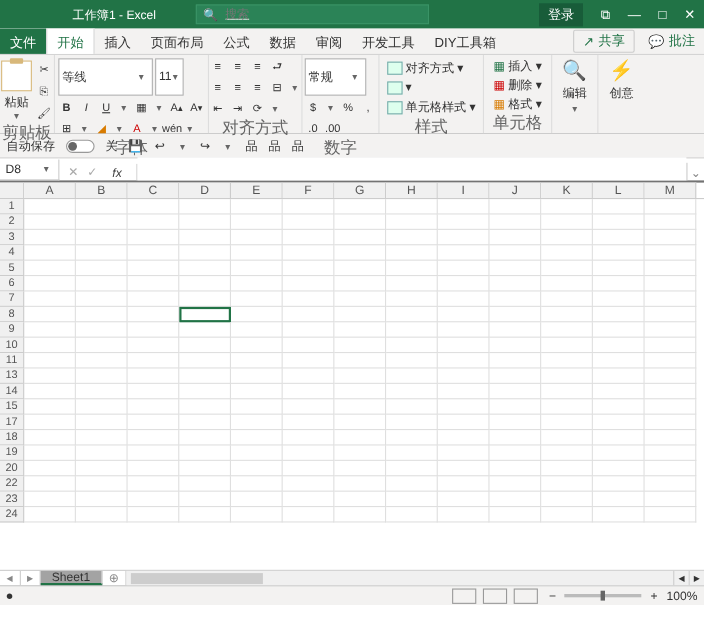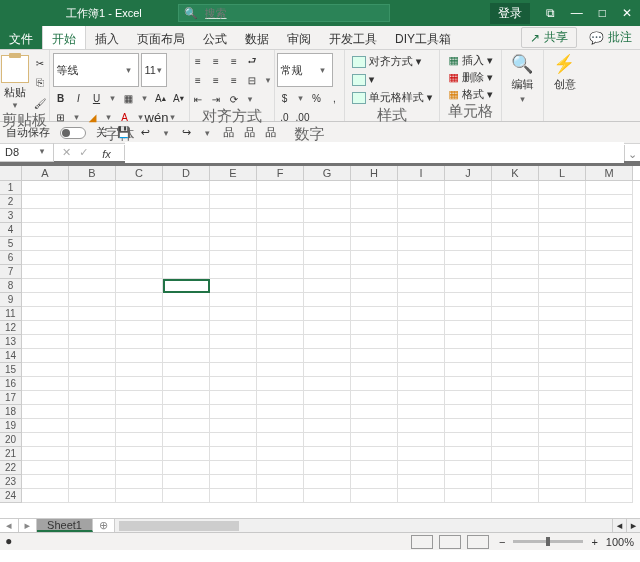--- a/index.html
+++ b/index.html
@@ -51,21 +51,21 @@
 
 
 .cbtn { display: flex; align-items: center; gap: 3px; font-size: 11px; }
 
 
 .qat { height: 22px; background: #f3f2f1; display: flex; align-items: center; padding: 0 6px; gap: 10px; border-bottom: 1px solid #d4d4d4; font-size: 11px; }
 .toggle { width: 26px; height: 12px; border: 1px solid #999; border-radius: 6px; position: relative; background: #fff; }
 .toggle::after { content:""; position:absolute; left:1px; top:1px; width:8px; height:8px; border-radius:50%; background:#666; }
 
 
-.fbar { height: 22px; display: flex; align-items: center; border-bottom: 5px solid #737373; }
+.fbar { height: 22px; display: flex; align-items: flex-end; border-bottom: 2px solid #737373; }
 .namebox { width: 54px; border: 1px solid #ccc; border-top:0; border-left:0; font-size: 11px; padding: 3px 5px; }
 .fbar .fx { width: 20px; text-align: center; font-style: italic; padding-top: 3px; color: #444; }
 .fbar .fxbtns { display: flex; align-items: center; gap: 8px; padding: 0 8px; color: #aaa; border-right: 1px solid #ccc; }
 .fbar .finput { flex: 1; border: 0; outline: 0; padding: 3px 5px; }
 .fbar .expand { width: 16px; text-align:center; padding-top:3px; border-left:1px solid #ccc; color:#888; }
 
 
 .grid { position: relative; }
 .colhdrs { display: flex; height: 15px; border-bottom: 1px solid #ccc; }
 .corner { width: 22px; border-right: 1px solid #ccc; background:#f0f0f0; }
@@ -175,21 +175,21 @@
         <span class="sq">A<sup>▴</sup></span>
         <span class="sq">A<sup>▾</sup></span>
       </div>
       <div class="rowbtns">
         <span class="sq">⊞</span>
             <span class="dd">▾</span>
         <span class="sq o">◢</span>
             <span class="dd">▾</span>
         <span class="sq r">A</span>
             <span class="dd">▾</span>
-        <span class="sq" style="font-size:13px">wén</span>
+        <span class="sq" style="font-size:10px">wén</span>
             <span class="dd">▾</span>
       </div>
     </div>
       </div>
     <div class="label">字体</div>
   </div>
 
   <div class="group" style="width:85px">
     <div class="body">
         <div class="col" style="gap:3px">
@@ -464,52 +464,52 @@
         <div class="cell"></div>
         <div class="cell"></div>
         <div class="cell"></div>
         <div class="cell"></div>
         <div class="cell"></div>
         <div class="cell"></div>
         <div class="cell"></div>
         <div class="cell"></div>
       </div>
       <div class="row">
+        <div class="rowh">10</div>
+        <div class="cell"></div>
+        <div class="cell"></div>
+        <div class="cell"></div>
+        <div class="cell"></div>
+        <div class="cell"></div>
+        <div class="cell"></div>
+        <div class="cell"></div>
+        <div class="cell"></div>
+        <div class="cell"></div>
+        <div class="cell"></div>
+        <div class="cell"></div>
+        <div class="cell"></div>
+        <div class="cell"></div>
+      </div>
+      <div class="row">
         <div class="rowh">11</div>
         <div class="cell"></div>
         <div class="cell"></div>
         <div class="cell"></div>
         <div class="cell"></div>
         <div class="cell"></div>
         <div class="cell"></div>
         <div class="cell"></div>
         <div class="cell"></div>
         <div class="cell"></div>
         <div class="cell"></div>
         <div class="cell"></div>
         <div class="cell"></div>
         <div class="cell"></div>
       </div>
       <div class="row">
-        <div class="rowh">12</div>
-        <div class="cell"></div>
-        <div class="cell"></div>
-        <div class="cell"></div>
-        <div class="cell"></div>
-        <div class="cell"></div>
-        <div class="cell"></div>
-        <div class="cell"></div>
-        <div class="cell"></div>
-        <div class="cell"></div>
-        <div class="cell"></div>
-        <div class="cell"></div>
-        <div class="cell"></div>
-        <div class="cell"></div>
-      </div>
-      <div class="row">
         <div class="rowh">13</div>
         <div class="cell"></div>
         <div class="cell"></div>
         <div class="cell"></div>
         <div class="cell"></div>
         <div class="cell"></div>
         <div class="cell"></div>
         <div class="cell"></div>
         <div class="cell"></div>
         <div class="cell"></div>
@@ -544,36 +544,20 @@
         <div class="cell"></div>
         <div class="cell"></div>
         <div class="cell"></div>
         <div class="cell"></div>
         <div class="cell"></div>
         <div class="cell"></div>
         <div class="cell"></div>
         <div class="cell"></div>
       </div>
       <div class="row">
-        <div class="rowh">16</div>
-        <div class="cell"></div>
-        <div class="cell"></div>
-        <div class="cell"></div>
-        <div class="cell"></div>
-        <div class="cell"></div>
-        <div class="cell"></div>
-        <div class="cell"></div>
-        <div class="cell"></div>
-        <div class="cell"></div>
-        <div class="cell"></div>
-        <div class="cell"></div>
-        <div class="cell"></div>
-        <div class="cell"></div>
-      </div>
-      <div class="row">
         <div class="rowh">17</div>
         <div class="cell"></div>
         <div class="cell"></div>
         <div class="cell"></div>
         <div class="cell"></div>
         <div class="cell"></div>
         <div class="cell"></div>
         <div class="cell"></div>
         <div class="cell"></div>
         <div class="cell"></div>
@@ -609,36 +593,20 @@
         <div class="cell"></div>
         <div class="cell"></div>
         <div class="cell"></div>
         <div class="cell"></div>
         <div class="cell"></div>
         <div class="cell"></div>
         <div class="cell"></div>
       </div>
       <div class="row">
         <div class="rowh">20</div>
-        <div class="cell"></div>
-        <div class="cell"></div>
-        <div class="cell"></div>
-        <div class="cell"></div>
-        <div class="cell"></div>
-        <div class="cell"></div>
-        <div class="cell"></div>
-        <div class="cell"></div>
-        <div class="cell"></div>
-        <div class="cell"></div>
-        <div class="cell"></div>
-        <div class="cell"></div>
-        <div class="cell"></div>
-      </div>
-      <div class="row">
-        <div class="rowh">21</div>
         <div class="cell"></div>
         <div class="cell"></div>
         <div class="cell"></div>
         <div class="cell"></div>
         <div class="cell"></div>
         <div class="cell"></div>
         <div class="cell"></div>
         <div class="cell"></div>
         <div class="cell"></div>
         <div class="cell"></div>

